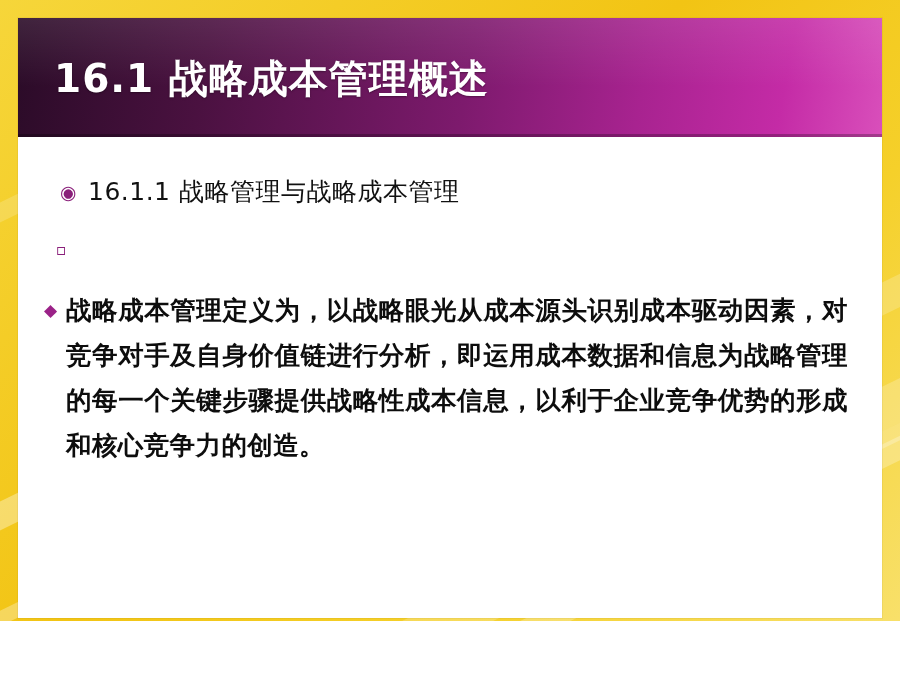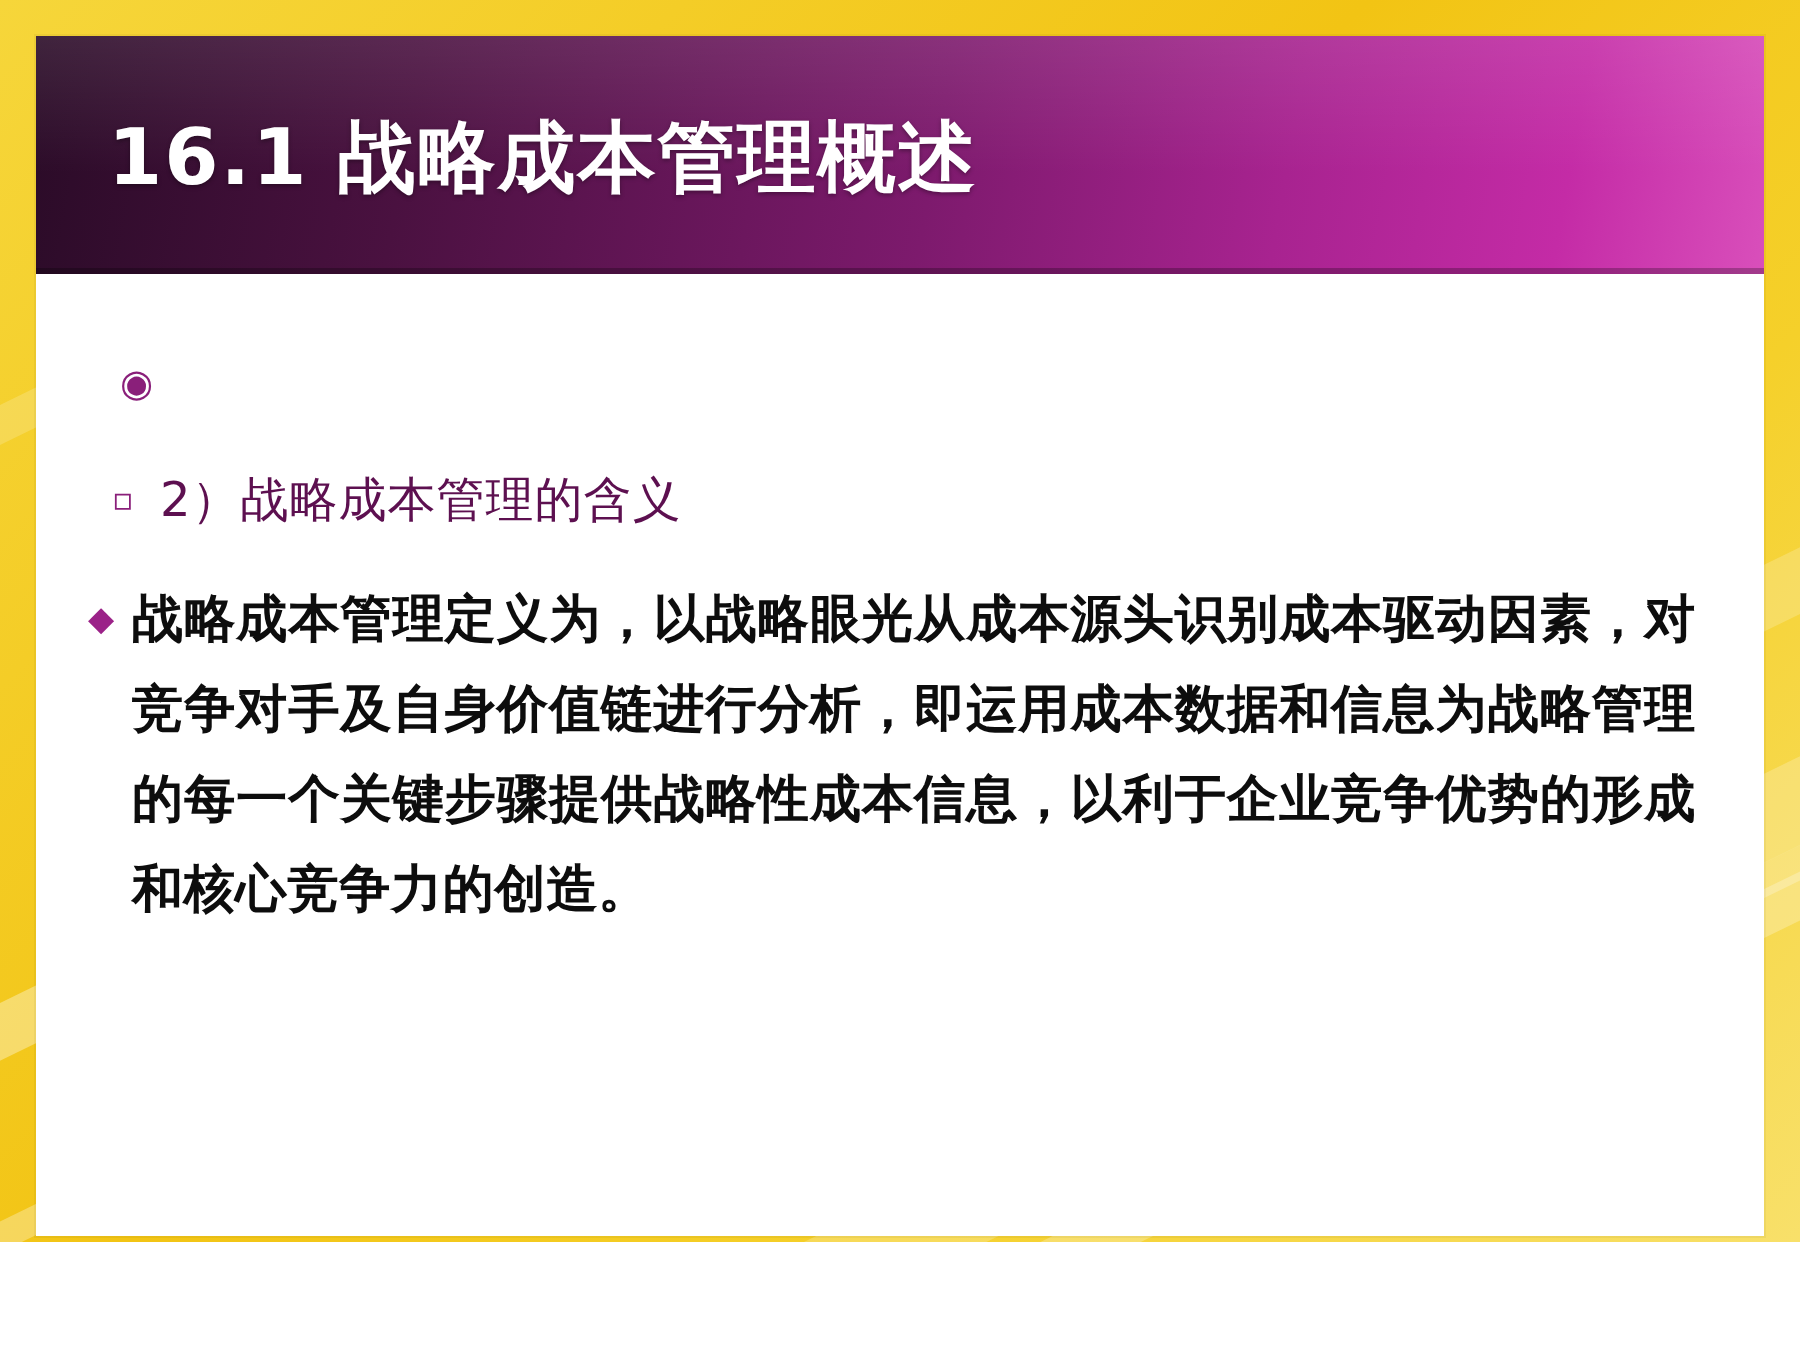--- a/index.html
+++ b/index.html
@@ -204,25 +204,25 @@
 
     <div class="title-bar">
       <div class="title-sheen"></div>
       <div class="title-text">16.1 战略成本管理概述</div>
     </div>
 
     <div class="body">
 
       <div class="line l1">
         <span class="bullet">◉</span>
+        <span class="txt">16.1.1 战略管理与战略成本管理</span>
       </div>
 
       <div class="line l2">
         <span class="bullet">▫</span>
-        <span class="txt">2）战略成本管理的含义</span>
       </div>
 
       <div class="line l3">
         <span class="bullet">◆</span>
         <span class="txt">战略成本管理定义为，以战略眼光从成本源头识别成本驱动因素，对竞争对手及自身价值链进行分析，即运用成本数据和信息为战略管理的每一个关键步骤提供战略性成本信息，以利于企业竞争优势的形成和核心竞争力的创造。</span>
       </div>
 
     </div>
   </div>
 </div>

